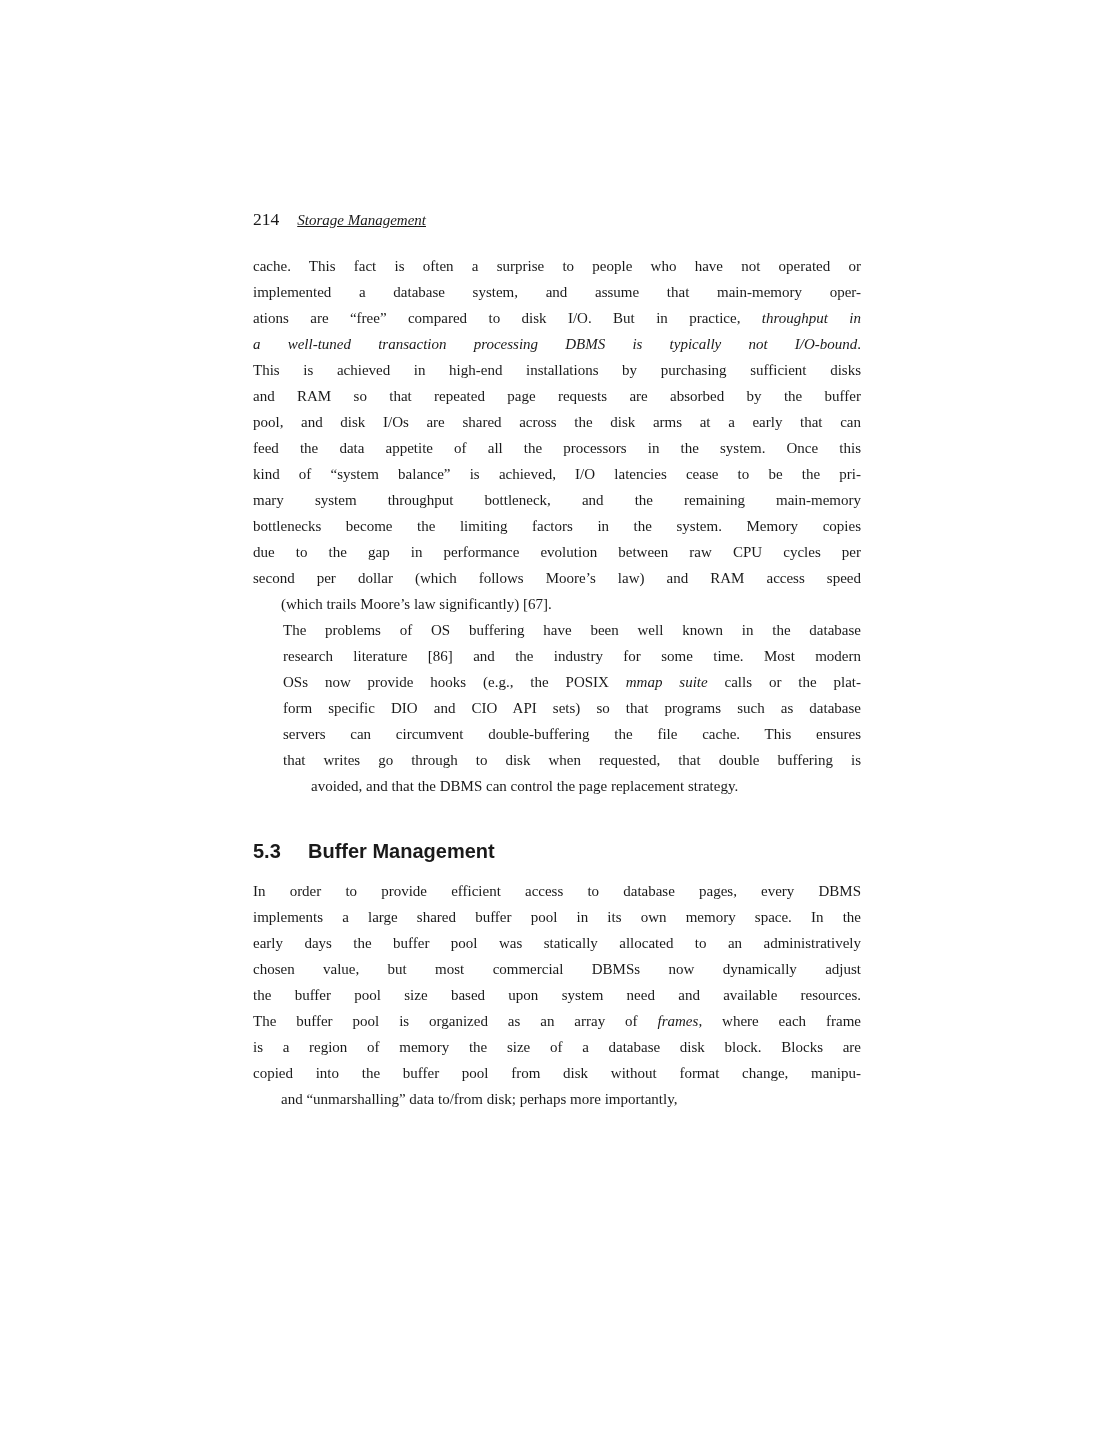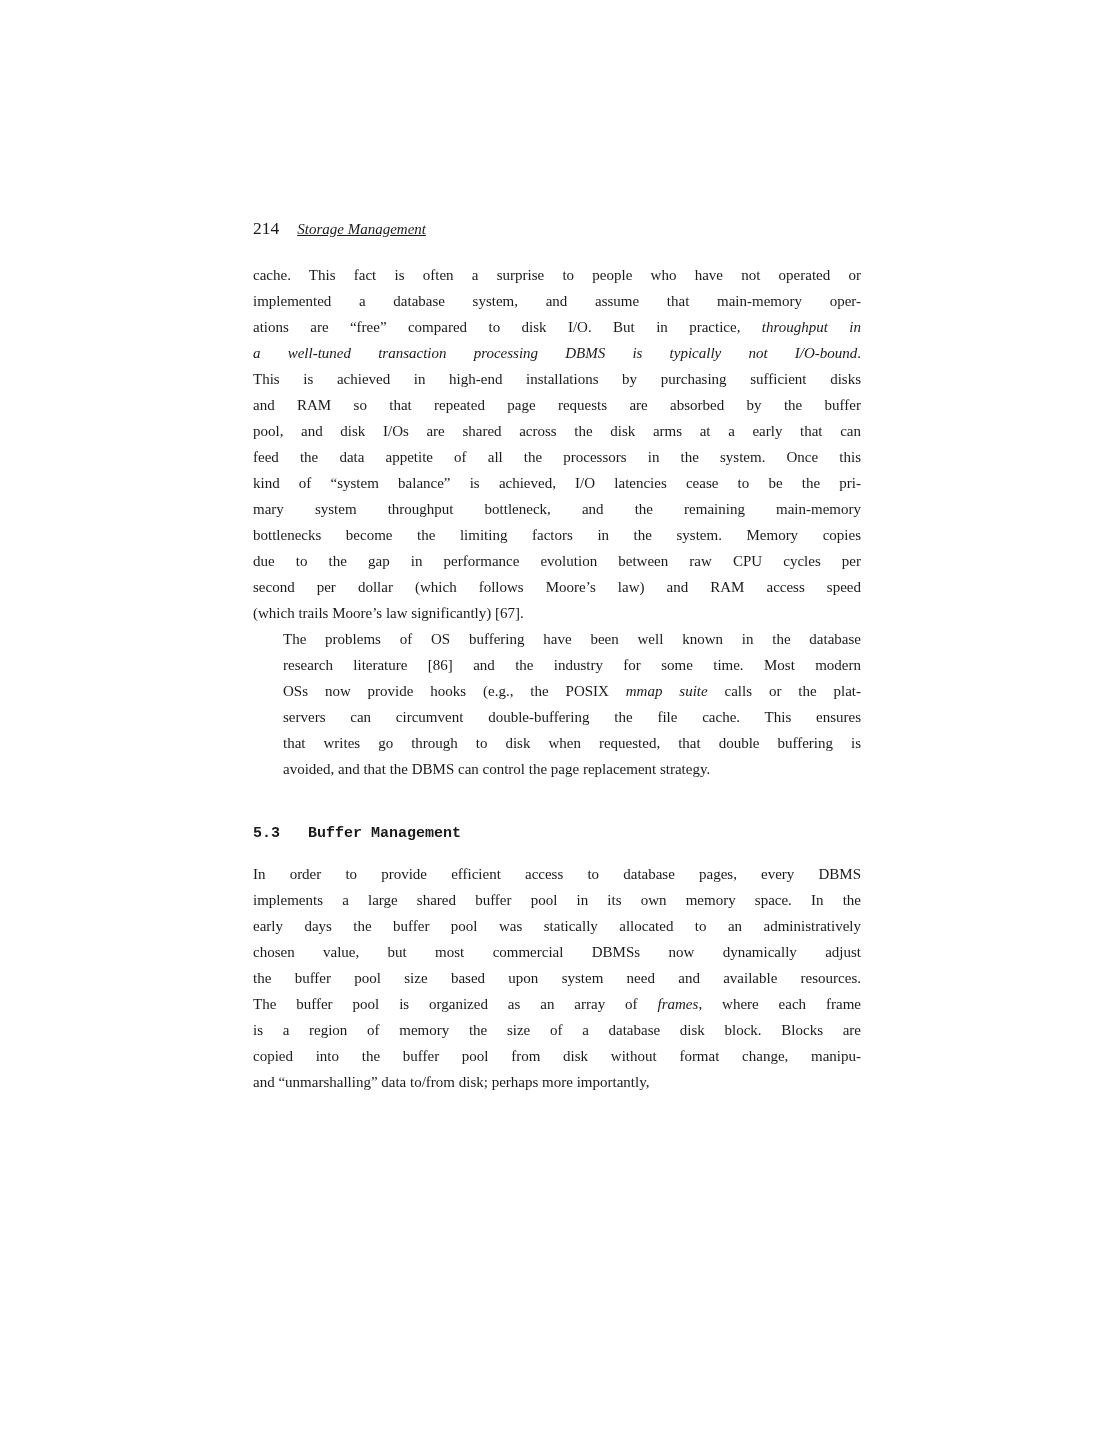--- a/index.html
+++ b/index.html
@@ -11,21 +11,21 @@
       width: 1113px;
       height: 1440px;
       position: relative;
       overflow: hidden;
       color: #1a1a1a;
       font-family: "DejaVu Serif", "Liberation Serif", serif;
     }
     .page {
       position: absolute;
       left: 253px;
-      top: 215px;
+      top: 206px;
       width: 608px;
     }
     .running-head {
       height: 26px;
       font-family: "Liberation Serif", "DejaVu Serif", serif;
       font-size: 17.5px;
       line-height: 26px;
       display: flex;
       align-items: baseline;
     }
@@ -56,28 +56,29 @@
     }
     .line {
       display: block;
       text-align: justify;
       text-align-last: justify;
       white-space: nowrap;
       height: 26px;
     }
     .line.last {
       text-align-last: left;
+      margin-left: 28px;
     }
     em { font-style: italic; }
     .section-heading {
       margin-top: 39px;
       margin-bottom: 14px;
-      font-family: Liberation Mono, monospace;
+      font-family: Liberation Sans, sans-serif;
       font-weight: bold;
-      font-size: 15px;
+      font-size: 20px;
       line-height: 26px;
       display: flex;
       align-items: center;
     }
     .section-heading .sec-no {
       width: 55px;
     }
   </style>
 </head>
 <body>
@@ -103,20 +104,21 @@
         <span class="line">mary system throughput bottleneck, and the remaining main-memory</span>
         <span class="line">bottlenecks become the limiting factors in the system. Memory copies</span>
         <span class="line">due to the gap in performance evolution between raw CPU cycles per</span>
         <span class="line">second per dollar (which follows Moore’s law) and RAM access speed</span>
         <span class="line last">(which trails Moore’s law significantly) [67].</span>
       </p>
     <p class="para indent">
         <span class="line">The problems of OS buffering have been well known in the database</span>
         <span class="line">research literature [86] and the industry for some time. Most modern</span>
         <span class="line">OSs now provide hooks (e.g., the POSIX <em>mmap suite</em> calls or the plat-</span>
+        <span class="line">form specific DIO and CIO API sets) so that programs such as database</span>
         <span class="line">servers can circumvent double-buffering the file cache. This ensures</span>
         <span class="line">that writes go through to disk when requested, that double buffering is</span>
         <span class="line last">avoided, and that the DBMS can control the page replacement strategy.</span>
       </p>
   </div>
 
   <h2 class="section-heading">
     <span class="sec-no">5.3</span>
     <span class="sec-title">Buffer Management</span>
   </h2>

